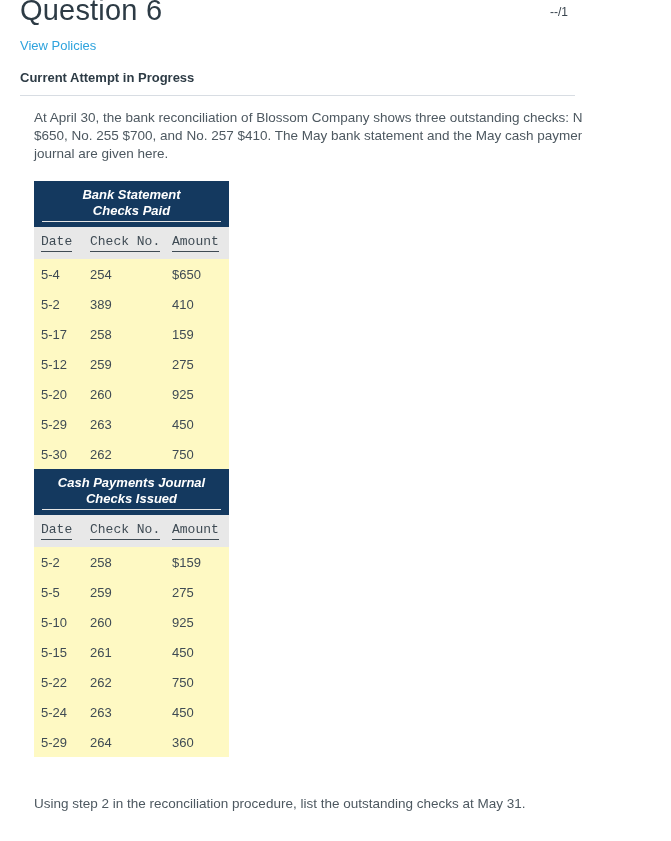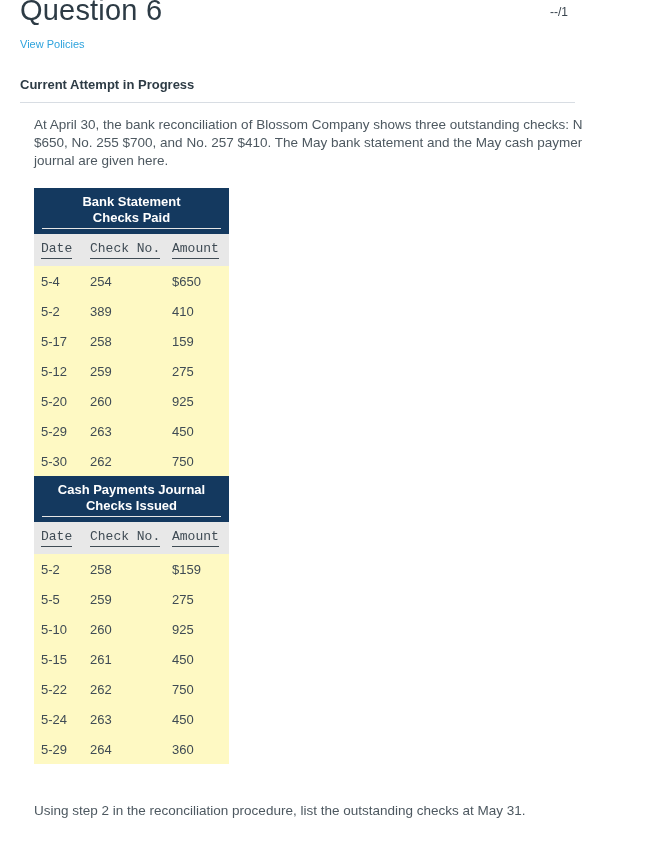--- a/index.html
+++ b/index.html
@@ -35,22 +35,22 @@
   }
   .score {
     position: absolute;
     top: 5px;
     right: 14px;
     font-size: 12px;
     color: #39444e;
   }
   .policies {
     display: inline-block;
-    margin: 13px 0 15px 20px;
-    font-size: 11px;
+    margin: 13px 0 5px 20px;
+    font-size: 13px;
     color: var(--link);
     text-decoration: none;
     cursor: pointer;
   }
   .attempt {
     margin: 12px 0 0 20px;
     font-size: 13px;
     font-weight: 700;
     color: var(--heading);
   }
@@ -75,20 +75,21 @@
   }
   .table-1 { margin-top: 18px; }
   .table-2 { }
   .banner {
     background: var(--navy);
     color: var(--navy-text);
     font-weight: 700;
     text-align: center;
     padding: 6px 0 5px;
     line-height: 16px;
+    font-style: italic;
   }
   .banner-underline {
     margin: 0 8px;
     padding-bottom: 2px;
     border-bottom: 1px solid #e5e5e5;
   }
   .col-head {
     display: grid;
     grid-template-columns: 49px 82px 1fr;
     background: var(--colhead-bg);

